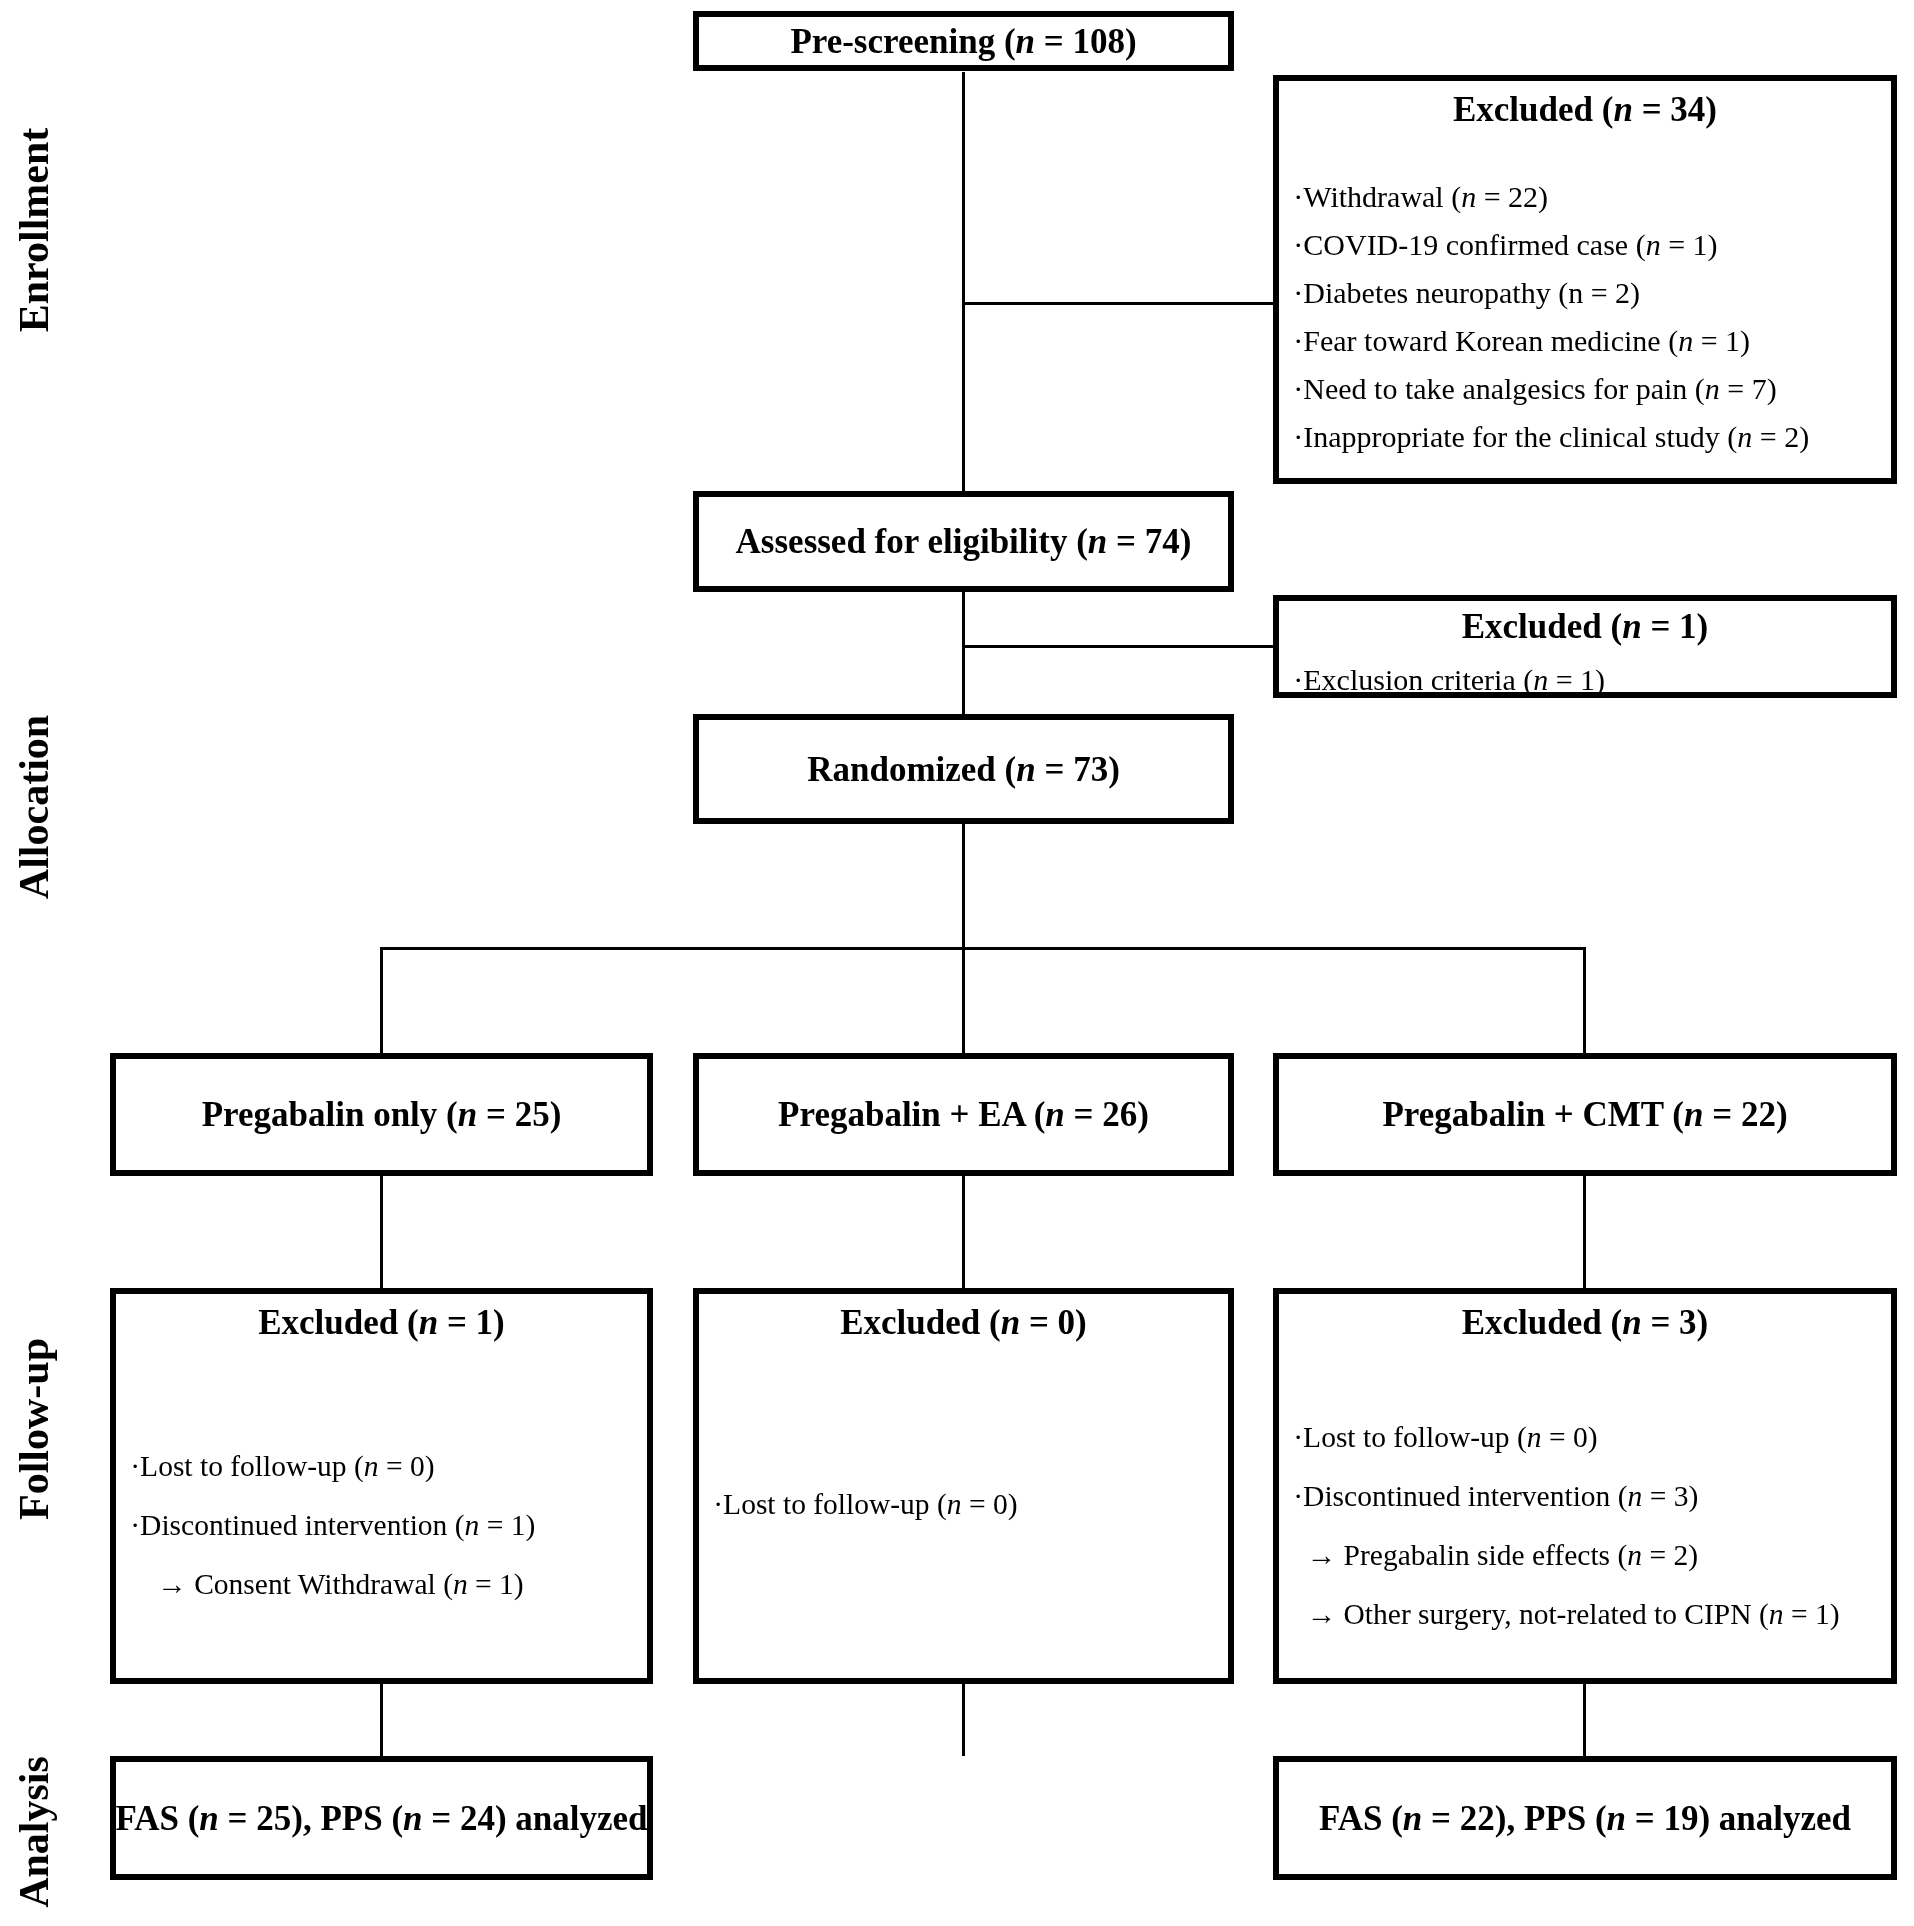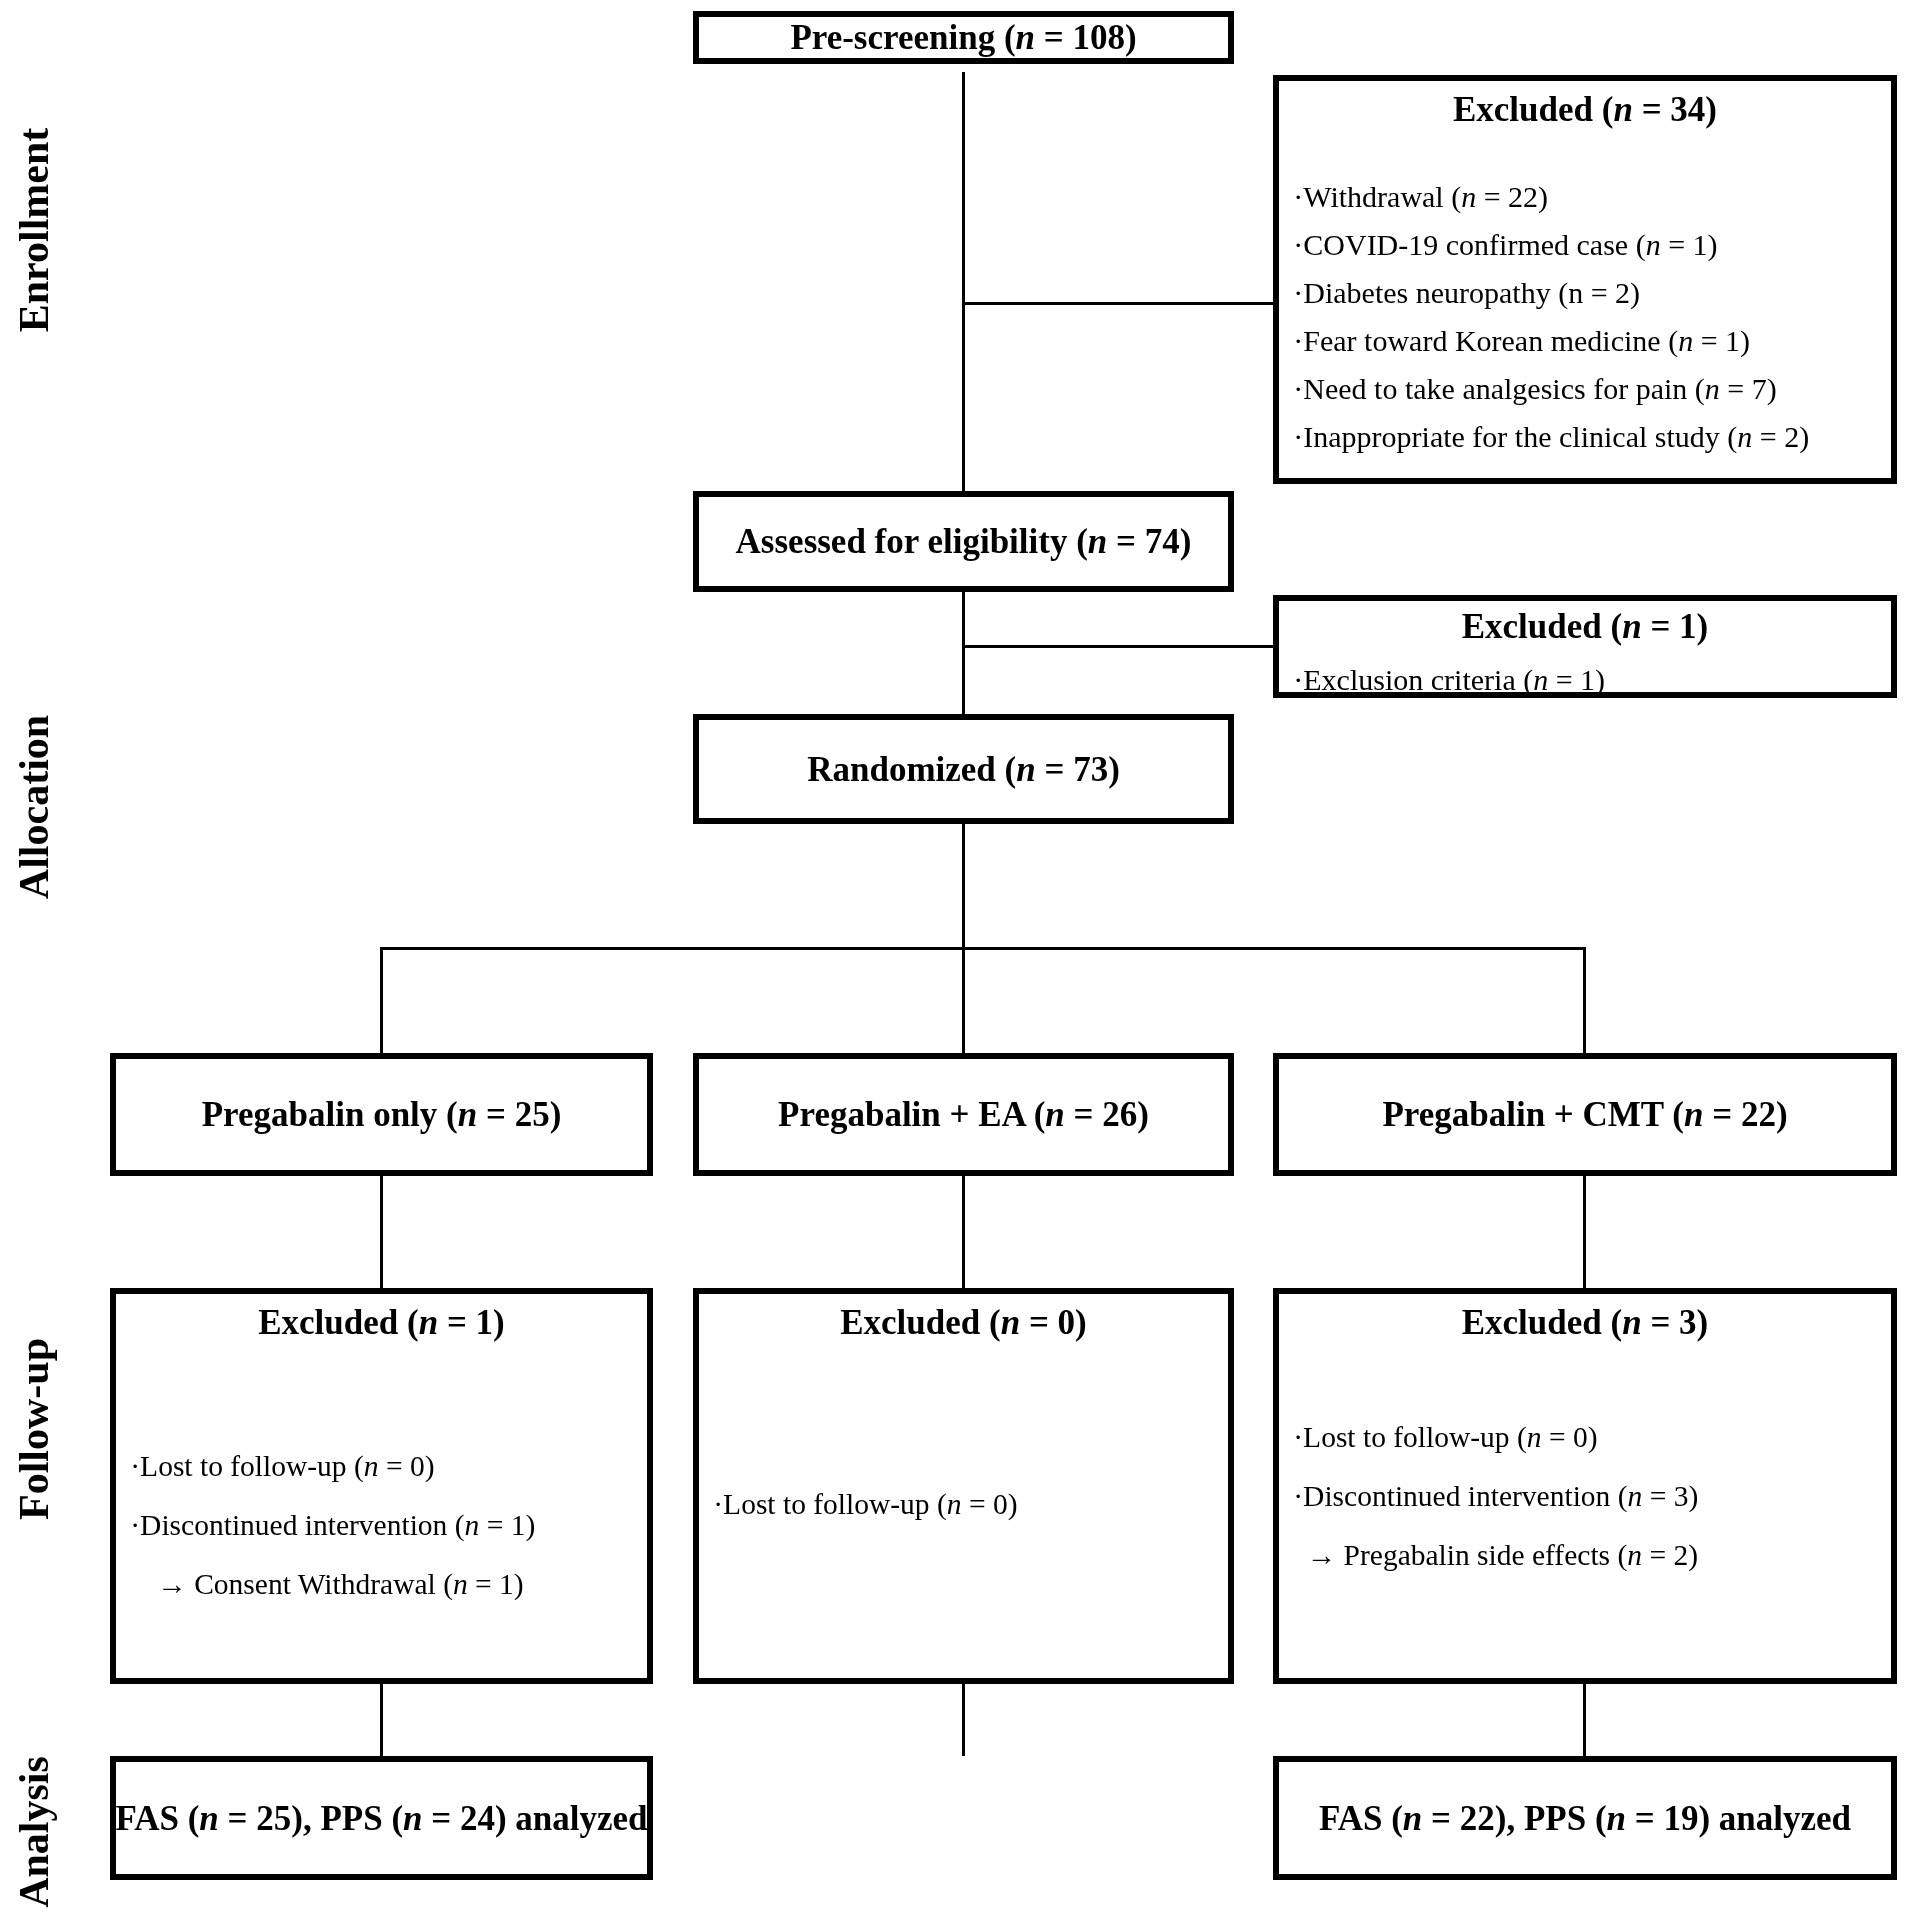--- a/index.html
+++ b/index.html
@@ -88,21 +88,21 @@
   <div class="hline" style="left:380px;  top:947px; width:1206px;"></div>
   <div class="vline" style="left:380px;  top:948px; height:105px;"></div>
   <div class="vline" style="left:1583px; top:948px; height:105px;"></div>
   <div class="vline" style="left:380px;  top:1176px; height:112px;"></div>
   <div class="vline" style="left:962px; top:1176px; height:112px;"></div>
   <div class="vline" style="left:1583px; top:1176px; height:112px;"></div>
   <div class="vline" style="left:380px;  top:1684px; height:72px;"></div>
   <div class="vline" style="left:962px; top:1684px; height:72px;"></div>
   <div class="vline" style="left:1583px; top:1684px; height:72px;"></div>
 
-  <div class="box center" style="left:693px; top:11.2px; width:541px; height:53px;">
+  <div class="box center" style="left:693px; top:11.2px; width:541px; height:60px;">
     <span class="title nfmt">Pre-screening (<i>n</i> = 108)</span>
   </div>
 
   <div class="box" style="left:1273px; top:75px; width:624px; height:409px;">
     <div class="box-title">
       <span class="title nfmt">Excluded (<i>n</i> = 34)</span>
     </div>
     <div class="list ex-list" style="top:92px;">
       <div class="item nfmt">·Withdrawal (<i>n</i> = 22)</div>
       <div class="item nfmt">·COVID-19 confirmed case (<i>n</i> = 1)</div>
@@ -161,20 +161,21 @@
   </div>
 
   <div class="box" style="left:1273px; top:1288px; width:624px; height:396px;">
     <div class="box-title">
       <span class="title nfmt">Excluded (<i>n</i> = 3)</span>
     </div>
     <div class="list fu-list" style="top:114px;">
       <div class="item nfmt">·Lost to follow-up (<i>n</i> = 0)</div>
       <div class="item nfmt">·Discontinued intervention (<i>n</i> = 3)</div>
       <div class="item nfmt indent2">→ Pregabalin side effects (<i>n</i> = 2)</div>
+      <div class="item nfmt indent2">→ Other surgery, not-related to CIPN (<i>n</i> = 1)</div>
     </div>
   </div>
 
   <div class="box center" style="left:110px; top:1756px; width:543px; height:124px;">
     <span class="title nfmt">FAS (<i>n</i> = 25), PPS (<i>n</i> = 24) analyzed</span>
   </div>
   <div class="box center" style="left:1273px; top:1756px; width:624px; height:124px;">
     <span class="title nfmt">FAS (<i>n</i> = 22), PPS (<i>n</i> = 19) analyzed</span>
   </div>
 

